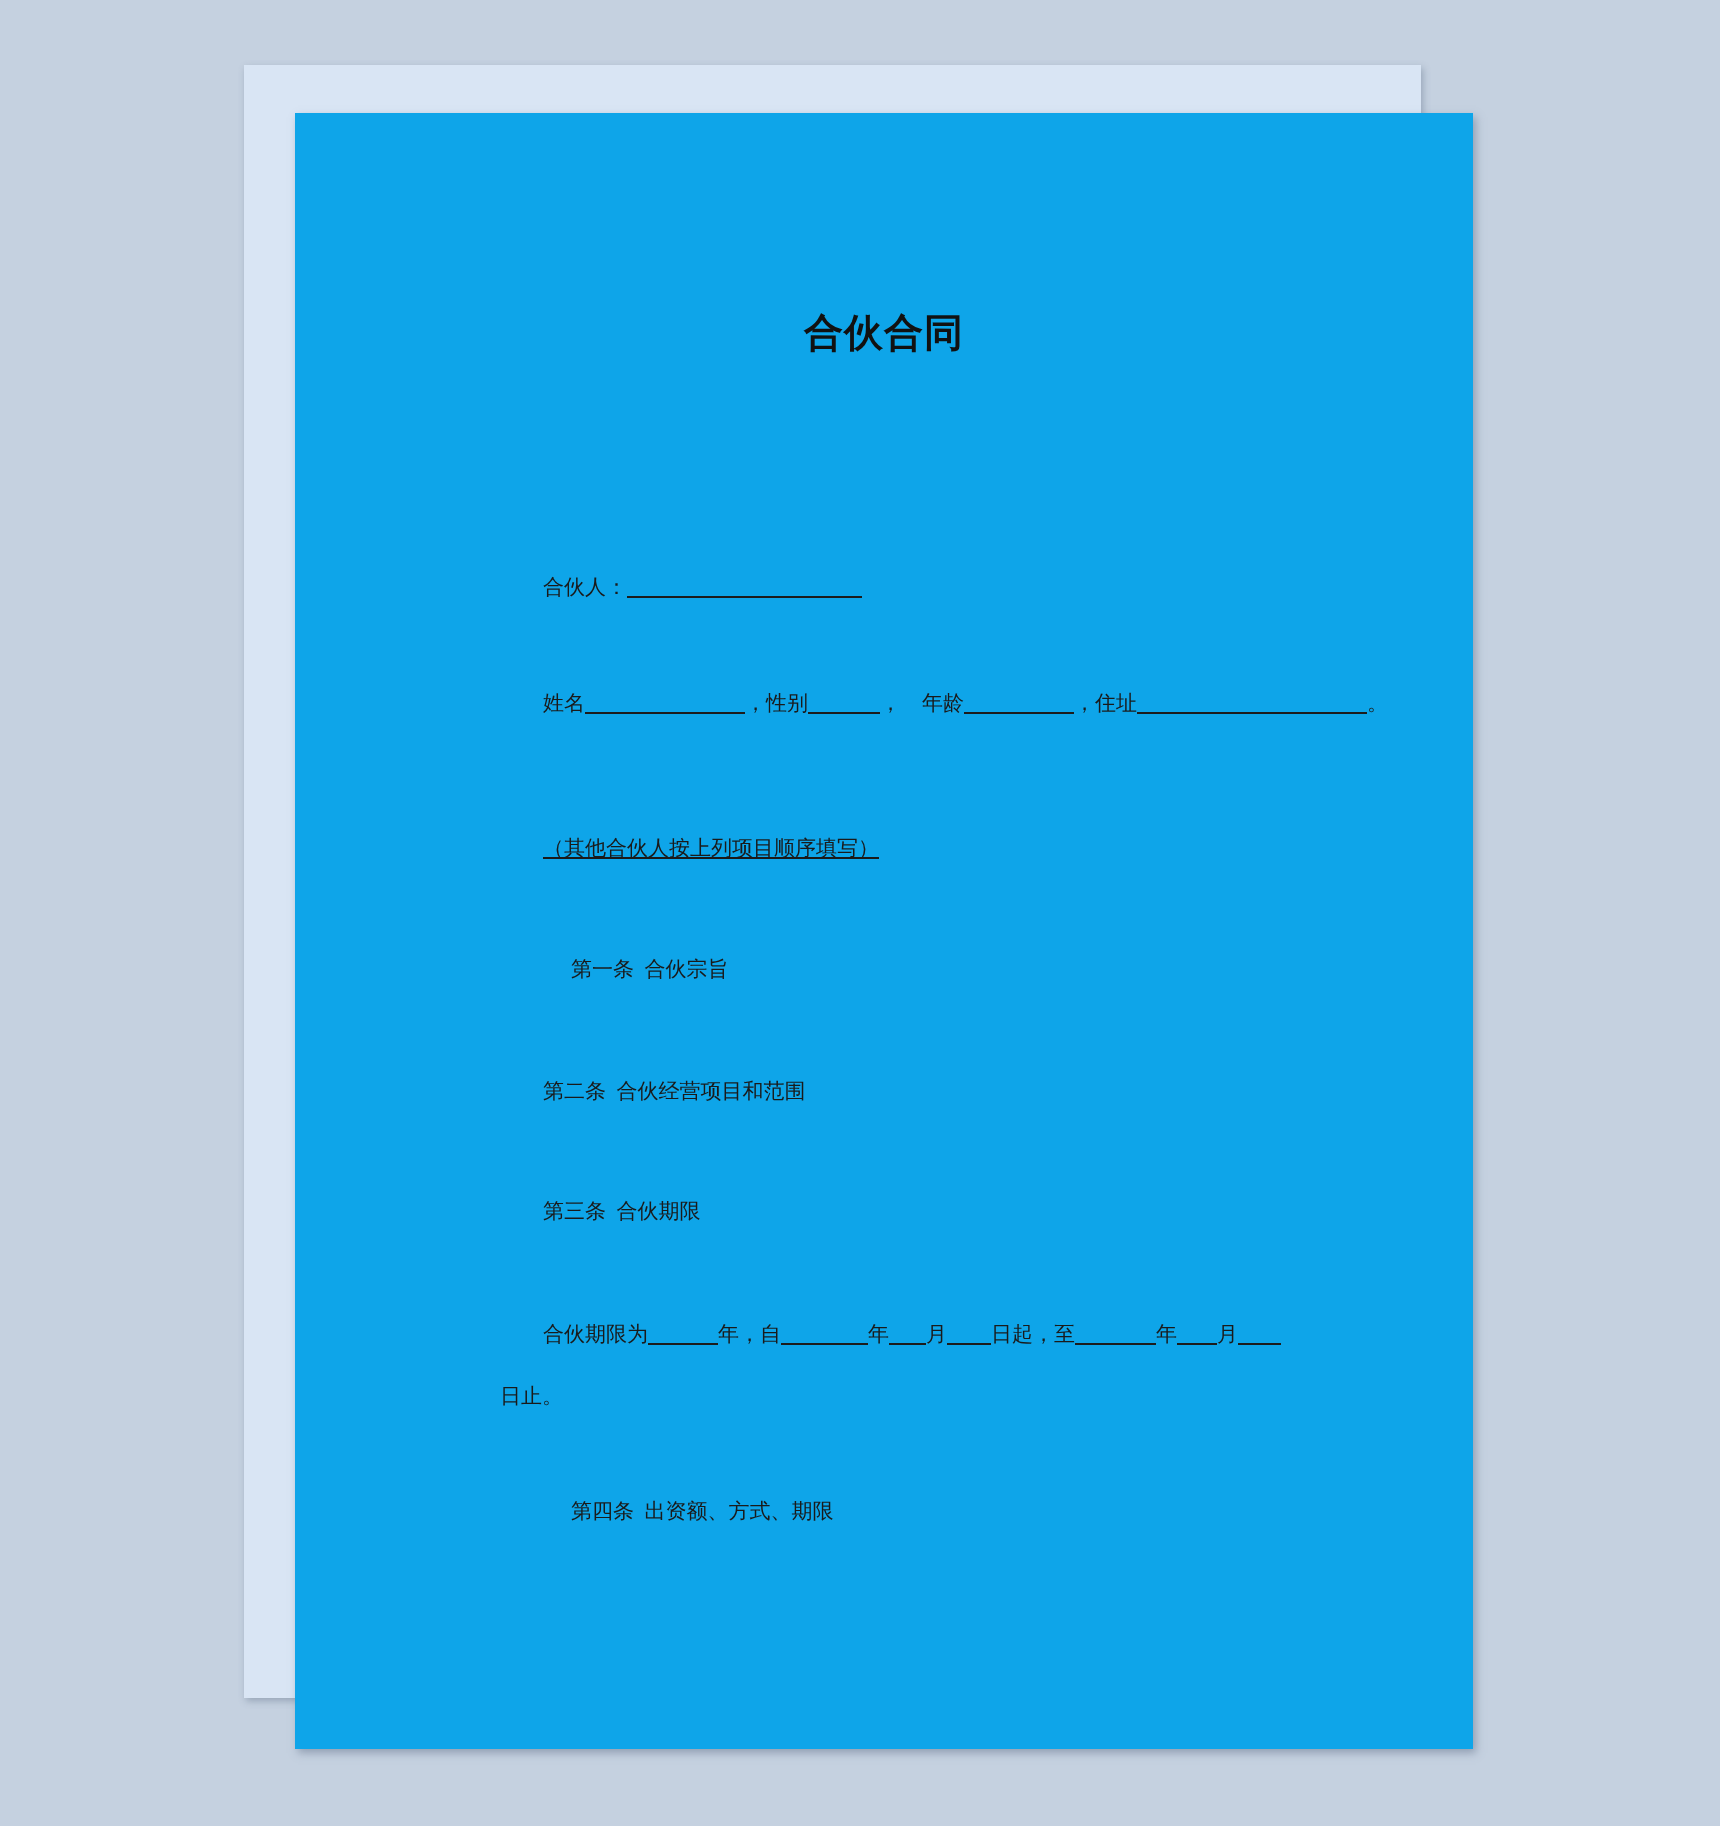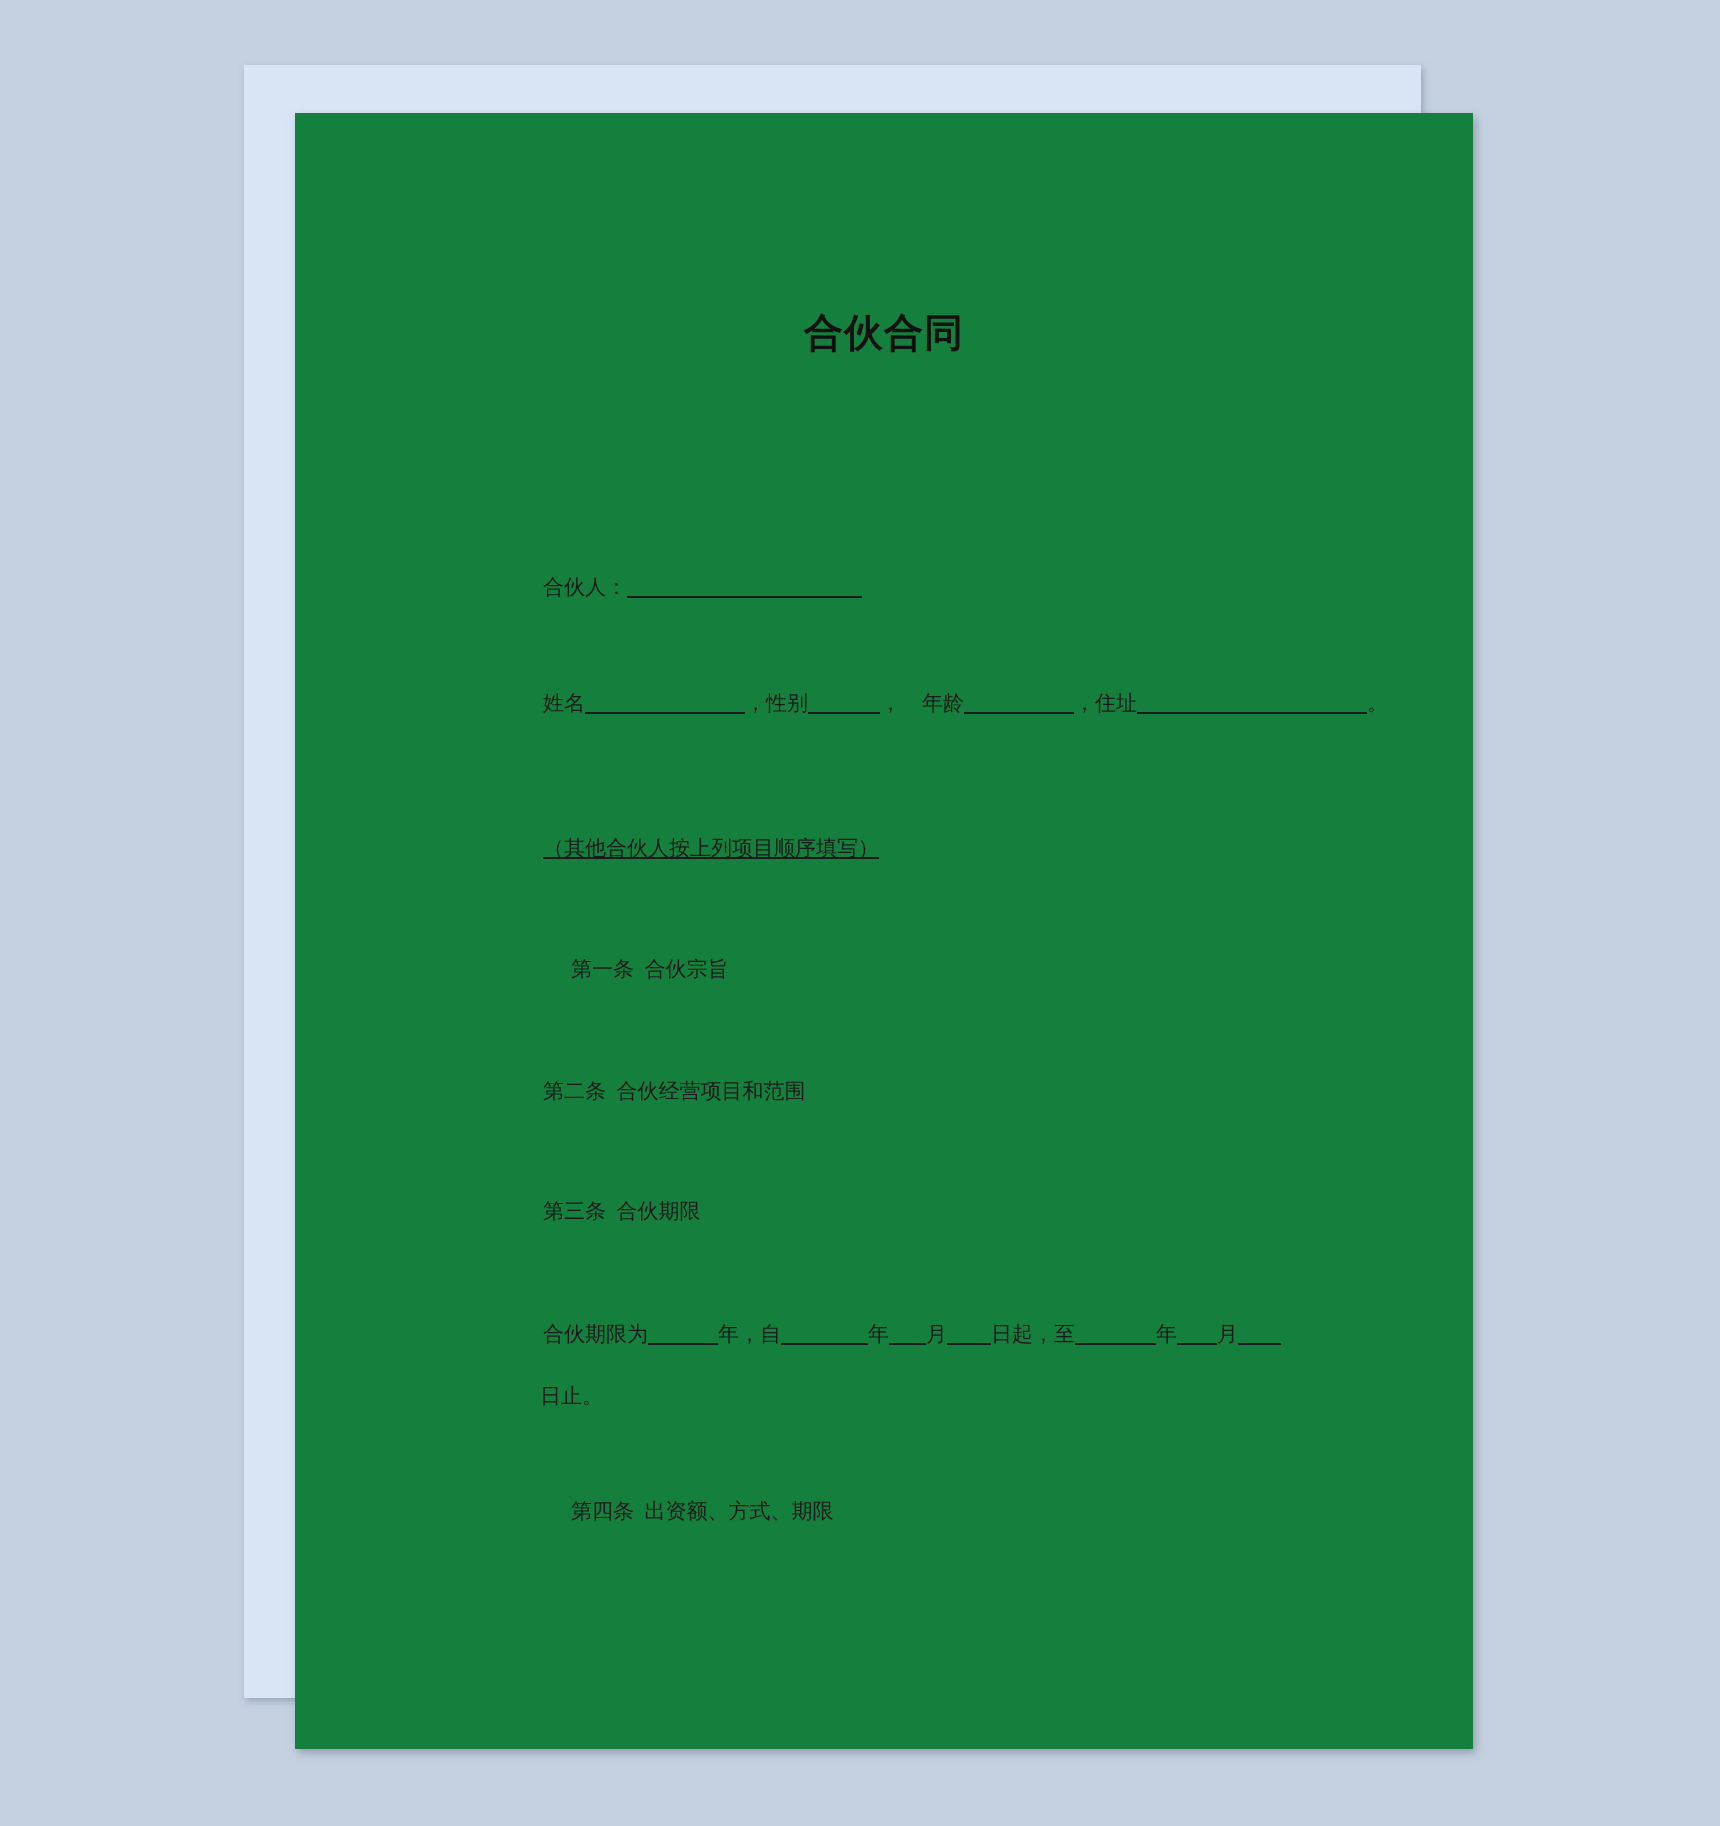--- a/index.html
+++ b/index.html
@@ -26,21 +26,21 @@
     height: 1633px;
     background: #d9e5f4;
     box-shadow: 2px 3px 7px rgba(96, 112, 136, 0.45);
   }
   .front-page {
     position: absolute;
     left: 295px;
     top: 113px;
     width: 1178px;
     height: 1636px;
-    background: #15803d;
+    background: #0ea5e9;
     box-shadow: 3px 4px 8px rgba(96, 112, 136, 0.5);
   }
   .doc-title {
     position: absolute;
     top: 196px;
     left: 0;
     width: 100%;
     text-align: center;
     font-family: "DejaVu Sans", "Liberation Sans", sans-serif;
     font-weight: bold;
@@ -76,17 +76,17 @@
   <div class="front-page">
     <div class="doc-title">合伙合同</div>
     <div id="doc-lines">
         <div class="doc-line indent" style="top: 457px;"><span>合伙人：</span><span class="blank" style="width: 235px;"></span></div>
         <div class="doc-line indent" style="top: 573px;"><span>姓名</span><span class="blank" style="width: 160px;"></span><span>，性别</span><span class="blank" style="width: 72px;"></span><span>，　年龄</span><span class="blank" style="width: 110px;"></span><span>，住址</span><span class="blank" style="width: 230px;"></span><span>。</span></div>
         <div class="doc-line indent" style="top: 718px; text-decoration: underline;"><span>（其他合伙人按上列项目顺序填写）</span></div>
         <div class="doc-line indent" style="top: 839px; margin-left: 28px;"><span>第一条  合伙宗旨</span></div>
         <div class="doc-line indent" style="top: 961px; font-family: Liberation Serif, serif;"><span>第二条  合伙经营项目和范围</span></div>
         <div class="doc-line indent" style="top: 1081px;"><span>第三条  合伙期限</span></div>
         <div class="doc-line indent" style="top: 1204px;"><span>合伙期限为</span><span class="blank" style="width: 70px;"></span><span>年，自</span><span class="blank" style="width: 87px;"></span><span>年</span><span class="blank" style="width: 37px;"></span><span>月</span><span class="blank" style="width: 44px;"></span><span>日起，至</span><span class="blank" style="width: 81px;"></span><span>年</span><span class="blank" style="width: 40px;"></span><span>月</span><span class="blank" style="width: 43px;"></span></div>
-        <div class="doc-line" style="top: 1266px; margin-left: 40px;"><span>日止。</span></div>
+        <div class="doc-line" style="top: 1266px;"><span>日止。</span></div>
         <div class="doc-line indent" style="top: 1381px; margin-left: 28px;"><span>第四条  出资额、方式、期限</span></div>
       </div>
   </div>
 </div>
 
 </body></html>

